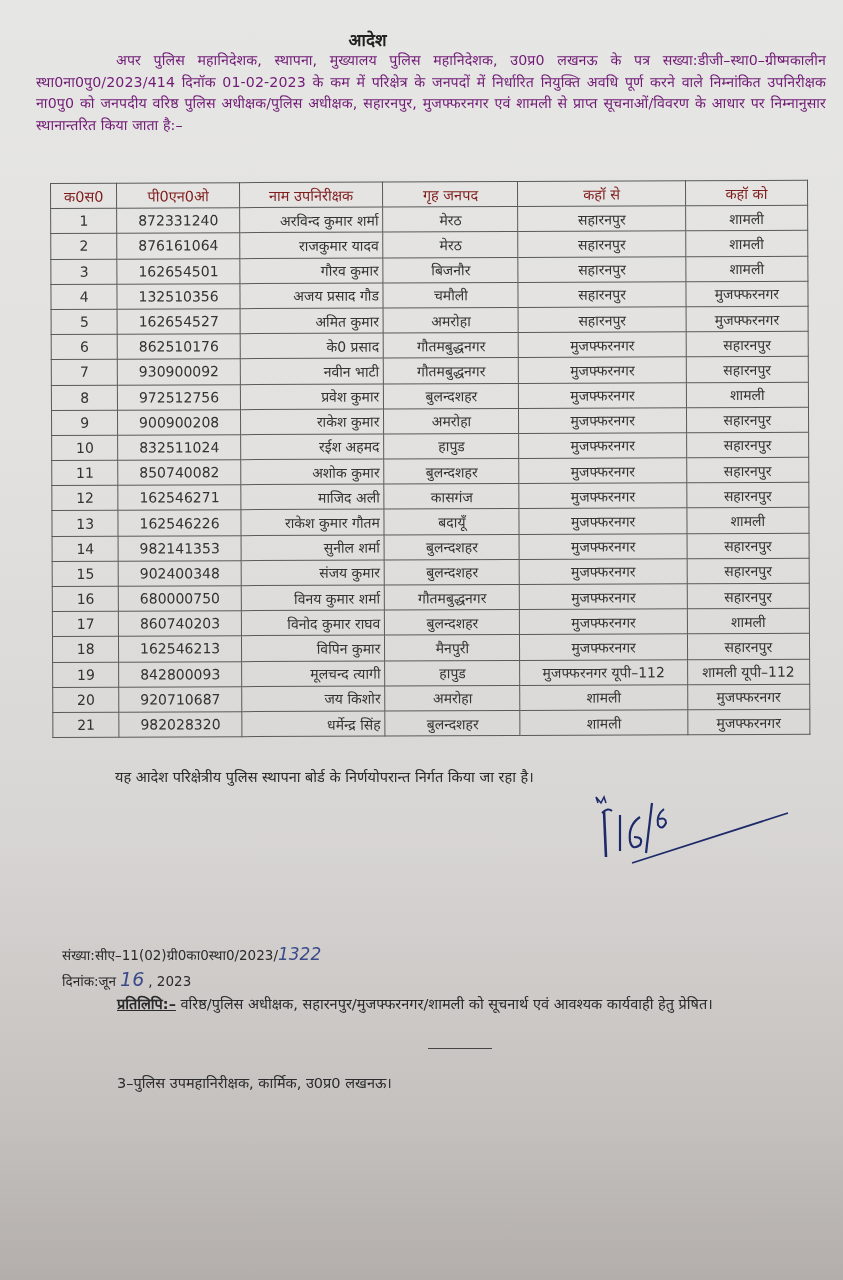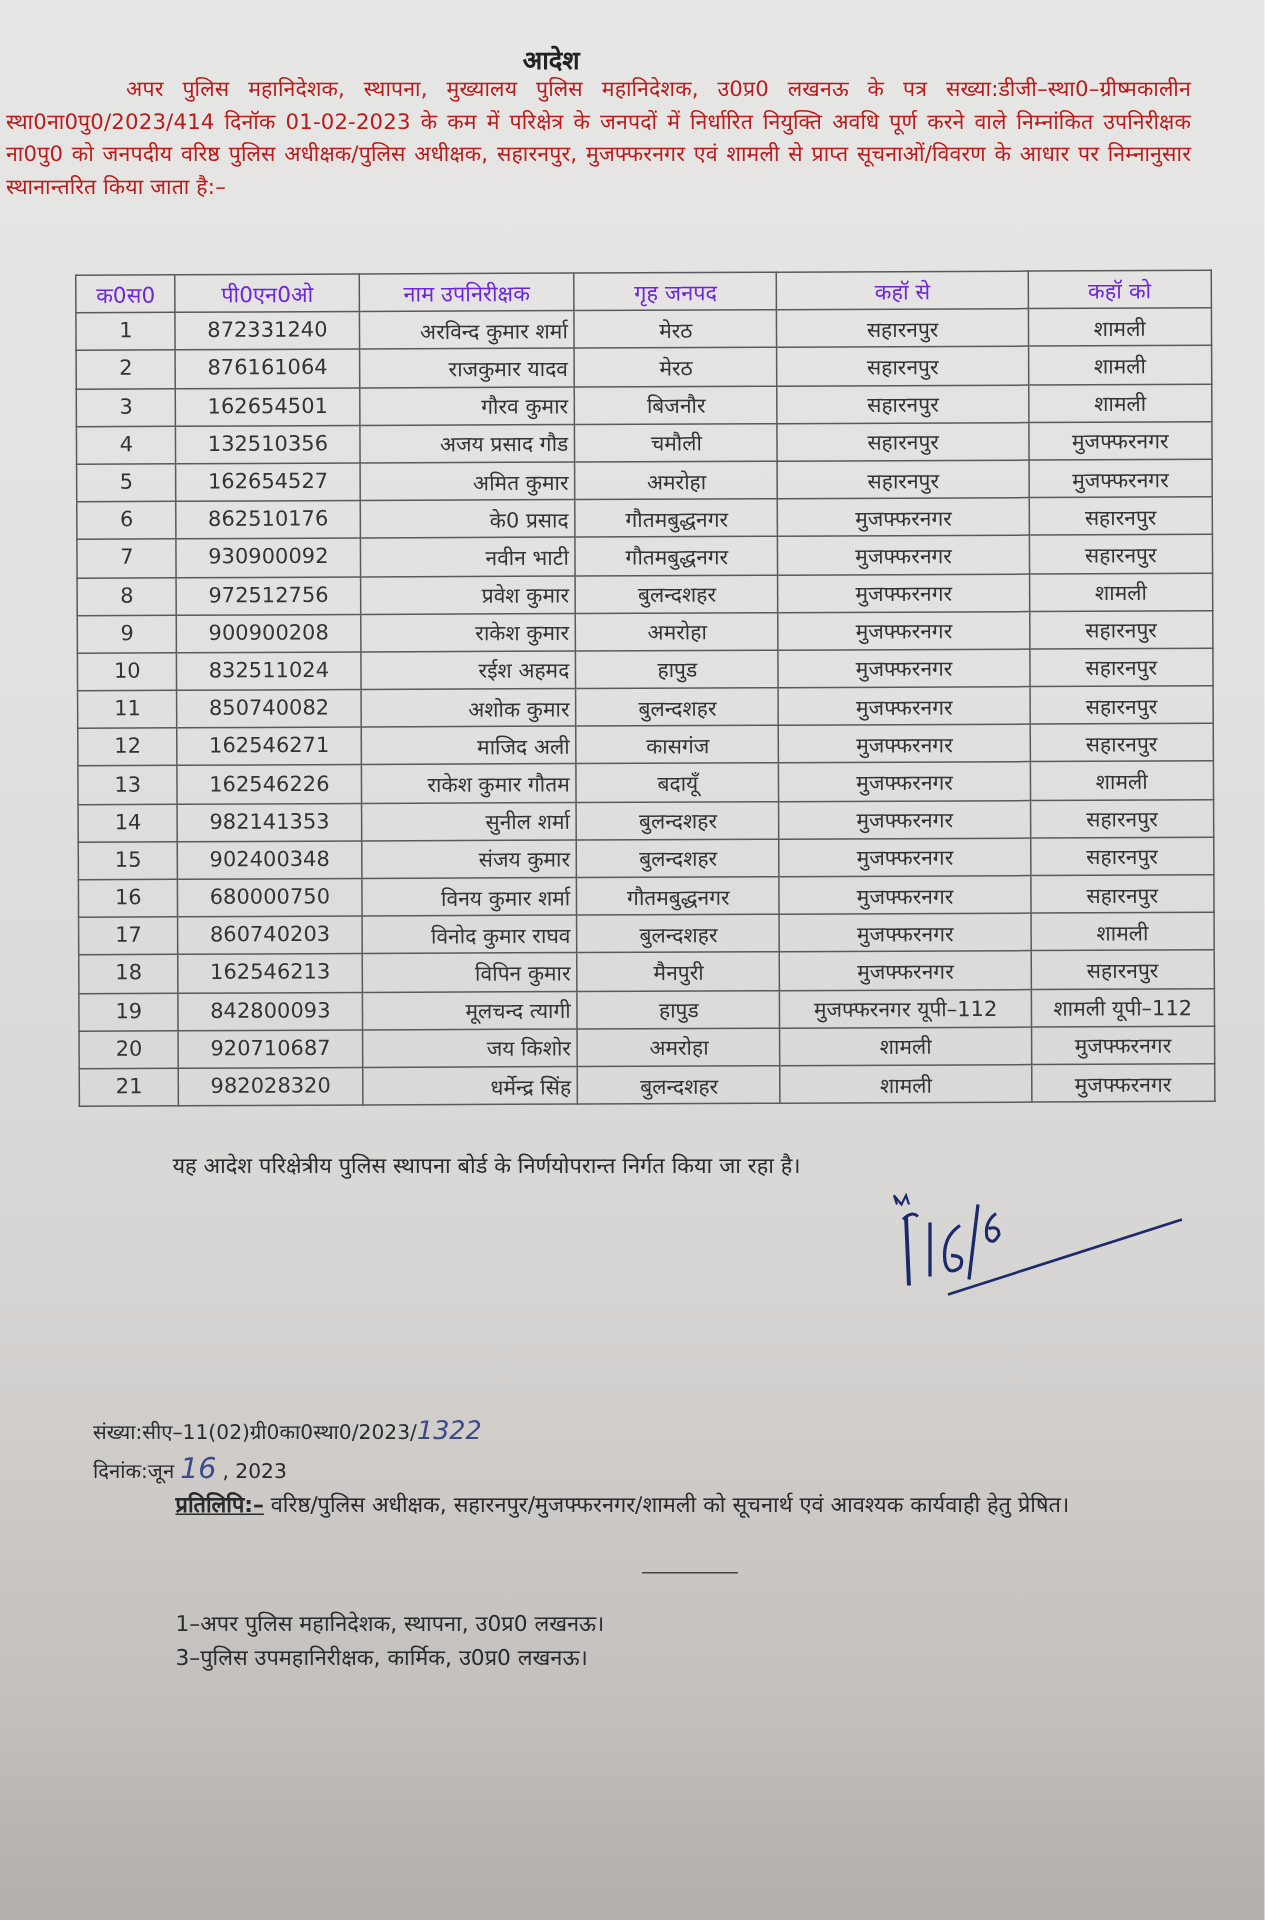--- a/index.html
+++ b/index.html
@@ -9,34 +9,34 @@
       font-family: "DejaVu Sans", "Liberation Sans", sans-serif;
       color: #2a2a2c;
       position: relative;
     }
     .page { position: absolute; left: 0; top: 0; width: 843px; height: 1280px; }
     .title {
       position: absolute; top: 28px; left: 0; width: 735px; text-align: center;
       font-size: 17px; font-weight: bold; color: #222;
     }
     .para {
-      position: absolute; left: 4px; top: 50px; width: 790px;
-      font-size: 14.2px; line-height: 21.5px; text-align: justify; color: #b91c1c;
+      position: absolute; left: 36px; top: 50px; width: 790px;
+      font-size: 14.2px; line-height: 21.5px; text-align: justify; color: #701a75;
       letter-spacing: 0.1px;
     }
     .para .indent { display: inline-block; width: 80px; }
     table.main {
       position: absolute; left: 50px; top: 183px; width: 758px;
       border-collapse: collapse; font-size: 14px; color: #333;
       transform: rotate(-0.25deg); transform-origin: left top;
     }
     table.main th, table.main td {
       border: 1px solid #5a5a5c; height: 24.2px; padding: 0 4px; white-space: nowrap;
     }
-    table.main th { font-weight: normal; text-align: center; font-size: 14.5px; color: #6d28d9; margin-top: 30px; }
+    table.main th { font-weight: normal; text-align: center; font-size: 14.5px; color: #7f1d1d; margin-top: 30px; }
     table.main td.c { text-align: center; }
     table.main td.l { text-align: right; }
     .col-sno { width: 62px; }
     .col-pno { width: 114px; }
     .col-name { width: 134px; }
     .col-home { width: 126px; }
     .col-from { width: 156px; }
     .col-to { width: 114px; }
     .note {
       position: absolute; left: 115px; top: 766px; font-size: 14.5px; color: #2a2a2c;
@@ -283,18 +283,17 @@
   <div class="ref"><span>संख्या:सीए–11(02)ग्री0का0स्था0/2023/</span><span class="hand">1322</span></div>
 
   <div class="date"><span>दिनांक:जून</span><span class="hand">16</span><span>, 2023</span></div>
 
   <div class="copy1"><span class="label">प्रतिलिपि:–</span><span> वरिष्ठ/पुलिस अधीक्षक, सहारनपुर/मुजफ्फरनगर/शामली को सूचनार्थ एवं आवश्यक कार्यवाही हेतु प्रेषित।</span></div>
 
   <div class="divider"></div>
 
   <div class="copy2">
     <ol>
-      <li>1–अपर पुलिस महानिदेशक, स्थापना, उ0प्र0 लखनऊ।</li>
       <li>3–पुलिस उपमहानिरीक्षक, कार्मिक, उ0प्र0 लखनऊ।</li>
     </ol>
   </div>
 
 </div>
 
 </body></html>

